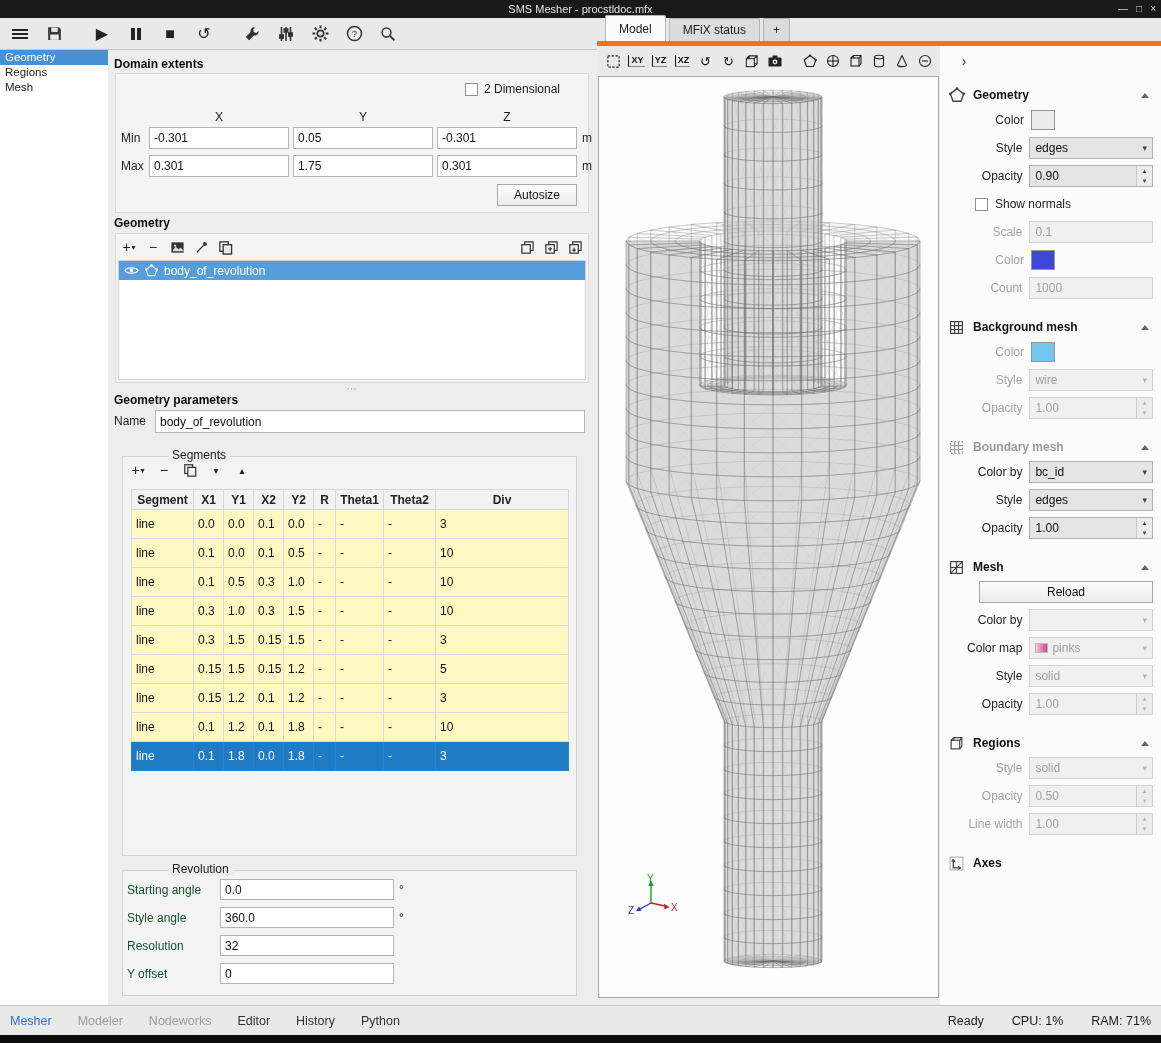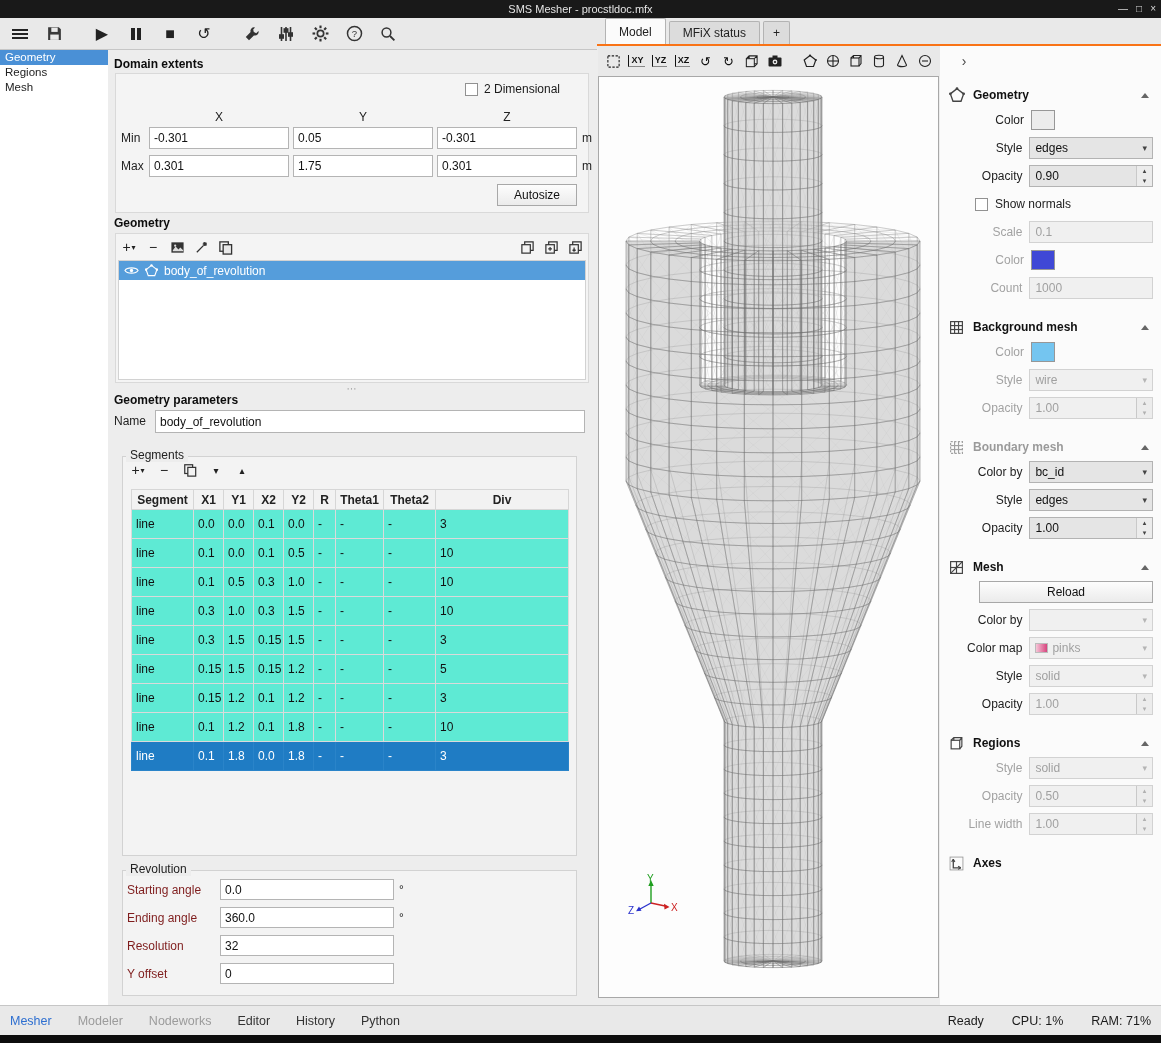--- a/index.html
+++ b/index.html
@@ -14,21 +14,21 @@
   .tb-btns span{cursor:default;line-height:10px;}
 
   
   .main-toolbar{position:absolute;left:0;top:18px;width:597px;height:32px;background:#e9e9e9;border-bottom:1px solid #c6c6c6;display:flex;align-items:center;padding-left:5px;gap:4px;}
   .tbtn{width:30px;height:26px;display:flex;align-items:center;justify-content:center;font-size:16px;color:#222;}
   .tbtn svg{display:block;}
   .gap-l{margin-left:14px;}
   .hamburger i{display:block;width:16px;height:2px;background:#222;margin:2px 0;}
 
   
-  .tabbar{position:absolute;left:597px;top:18px;width:564px;height:28px;background:#e9e9e9;border-bottom:2px solid #f97316;display:flex;align-items:flex-end;padding-left:8px;gap:3px;}
+  .tabbar{position:absolute;left:597px;top:18px;width:564px;height:28px;background:#e9e9e9;border-bottom:5px solid #f97316;display:flex;align-items:flex-end;padding-left:8px;gap:3px;}
   .tab{height:23px;padding:0 13px;display:flex;align-items:center;font-size:12px;background:#dcdcdc;border:1px solid #b3b3b3;border-bottom:none;border-radius:2px 2px 0 0;color:#222;}
   .tab.active{background:#fbfbfb;height:26px;}
   .tab.plus{padding:0 9px;}
 
   
   .nav{position:absolute;left:0;top:50px;width:108px;height:955px;background:#fff;}
   .nav-item{height:15px;line-height:15px;padding-left:5px;font-size:11.5px;color:#222;}
   .nav-item.selected{background:#4a90d6;color:#fff;}
 
   
@@ -43,32 +43,32 @@
   .rowlab{position:absolute;color:#222;}
 
   .itbtn{min-width:18px;height:18px;display:flex;align-items:center;justify-content:center;font-size:14px;color:#222;}
   .itbtn svg{display:block;}
   .geo-toolbar{position:absolute;left:4px;top:2px;right:4px;height:22px;display:flex;align-items:center;gap:6px;}
   .geo-toolbar .right{margin-left:auto;display:flex;gap:6px;}
   .glist{position:absolute;left:2px;right:2px;top:26px;bottom:2px;background:#fff;border:1px solid #d2d2d2;}
   .glist-row{height:19px;display:flex;align-items:center;gap:6px;padding-left:5px;background:#559ddb;color:#fff;font-size:12px;}
   .splitter-dots{position:absolute;left:0;right:0;text-align:center;color:#9a9a9a;font-size:10px;letter-spacing:2px;}
 
-  .group-legend{position:absolute;font-size:12px;color:#222;background:#ededed;padding:0 4px;z-index:2;}
+  .group-legend{position:absolute;font-size:12px;color:#222;background:#ededed;padding:0 4px;z-index:2;margin-left:42px;}
   .group-frame{position:absolute;border:1px solid #d2d2d2;background:#f3f3f3;}
   .seg-toolbar{position:absolute;left:6px;top:4px;display:flex;align-items:center;gap:8px;}
-  .segtable{position:absolute;left:8px;top:32px;border-collapse:collapse;background:#5eead4;font-size:12px;table-layout:fixed;width:437px;}
+  .segtable{position:absolute;left:8px;top:32px;border-collapse:collapse;background:#fef9c3;font-size:12px;table-layout:fixed;width:437px;}
   .segtable th{border:1px solid #d6d6d6;font-weight:bold;height:20px;padding:0 3px;background:#f2f2f2;text-align:center;color:#222;overflow:hidden;}
   .segtable td{border:1px solid #dadada;height:29px;padding:0 4px;color:#111;overflow:hidden;}
   .segtable tr.sel td{background:#1f7cc4;color:#fff;border-color:#2a84c9;}
   .c0{width:62px;} .c1{width:30px;} .c2{width:30px;} .c3{width:30px;} .c4{width:30px;}
   .c5{width:22px;} .c6{width:48px;} .c7{width:52px;} .c8{width:133px;}
 
   .rev-row{position:absolute;left:4px;height:23px;display:flex;align-items:center;}
-  .rev-label{width:93px;color:#7f1d1d;}
+  .rev-label{width:93px;color:#14532d;}
   .rev-inp{width:174px;height:21px;}
   .rev-unit{margin-left:5px;color:#222;}
 
   
   .vtoolbar{position:absolute;left:598px;top:46px;width:342px;height:30px;background:#e9e9e9;display:flex;align-items:center;gap:4px;padding-left:6px;}
   .vbtn{height:20px;min-width:19px;display:flex;align-items:center;justify-content:center;font-size:13px;color:#111;}
   .vbtn svg{display:block;}
   .axlbl{font-size:9px;font-weight:bold;border-left:1px solid #111;border-bottom:1px solid #888;padding:0 1px 0 2px;line-height:11px;}
   .viewport{position:absolute;left:598px;top:76px;width:341px;height:922px;background:#fdfdfd;border:1px solid #a8a8a8;}
   .triad{position:absolute;left:28px;top:796px;}
@@ -471,21 +471,21 @@
     </div>
 
     <div class="group-legend" style="left:18px;top:812px;">Revolution</div>
     <div class="group-frame" style="left:14px;top:820px;width:455px;height:126px;">
       <div class="rev-row" style="top:7px;">
         <span class="rev-label">Starting angle</span>
         <input class="inp rev-inp" value="0.0" style="">
         <span class="rev-unit">°</span>
       </div>
       <div class="rev-row" style="top:35px;">
-        <span class="rev-label">Ending angle</span>
+        <span class="rev-label">Style angle</span>
         <input class="inp rev-inp" value="360.0" style="">
         <span class="rev-unit">°</span>
       </div>
       <div class="rev-row" style="top:63px;">
         <span class="rev-label">Resolution</span>
         <input class="inp rev-inp" value="32" style="">
       </div>
       <div class="rev-row" style="top:91px;">
         <span class="rev-label">Y offset</span>
         <input class="inp rev-inp" value="0" style="">

